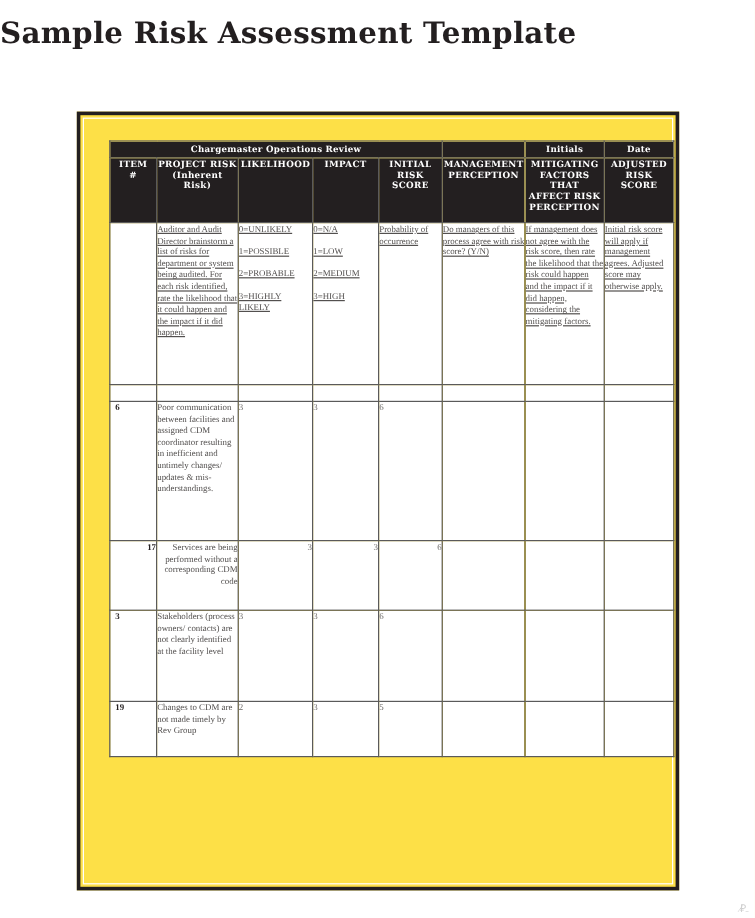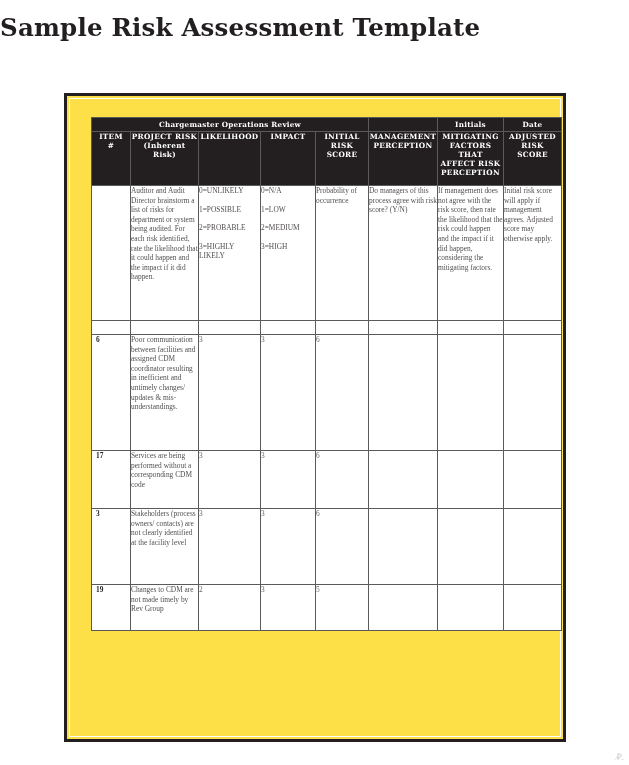--- a/index.html
+++ b/index.html
@@ -122,24 +122,24 @@
     font-weight: bold;
     padding-left: 4px;
   }
   td.body-cell.score {
     color: #6a6766;
     font-weight: normal;
   }
   .scale-line { display: block; margin-bottom: 9px; }
   .scale-line:last-child { margin-bottom: 0; }
 
-  tr.instruction-row td { height: 134px; }
+  tr.instruction-row td { height: 134px; text-decoration: underline; }
   tr.spacer-row td { height: 13px; }
   tr.data-row-6 td  { height: 115px; }
-  tr.data-row-17 td { height: 57px; }
+  tr.data-row-17 td { height: 57px; text-align: right; }
   tr.data-row-3 td  { height: 75px; }
   tr.data-row-19 td { height: 45px; }
 
   
   .corner-mark {
     position: absolute;
     right: 6px;
     bottom: 2px;
     font-size: 9px;
     color: #cfcfcf;

